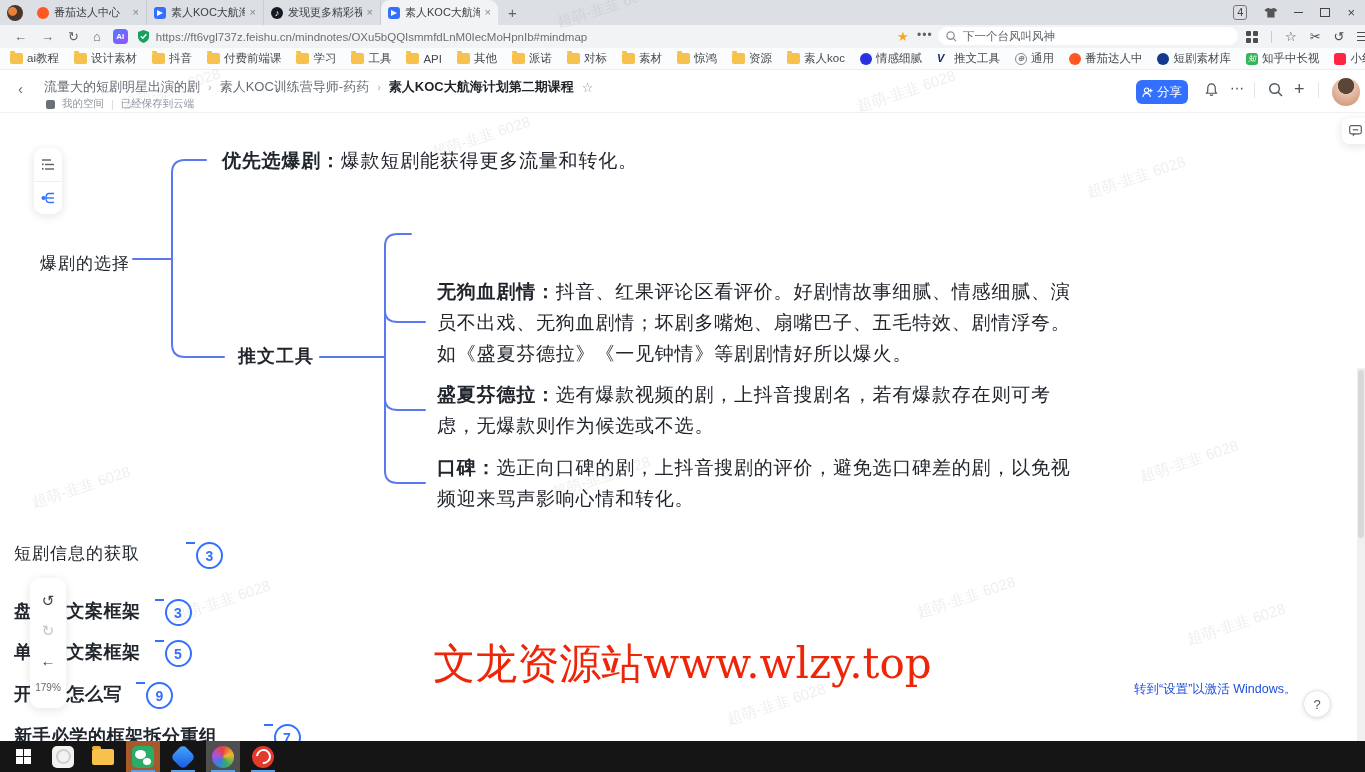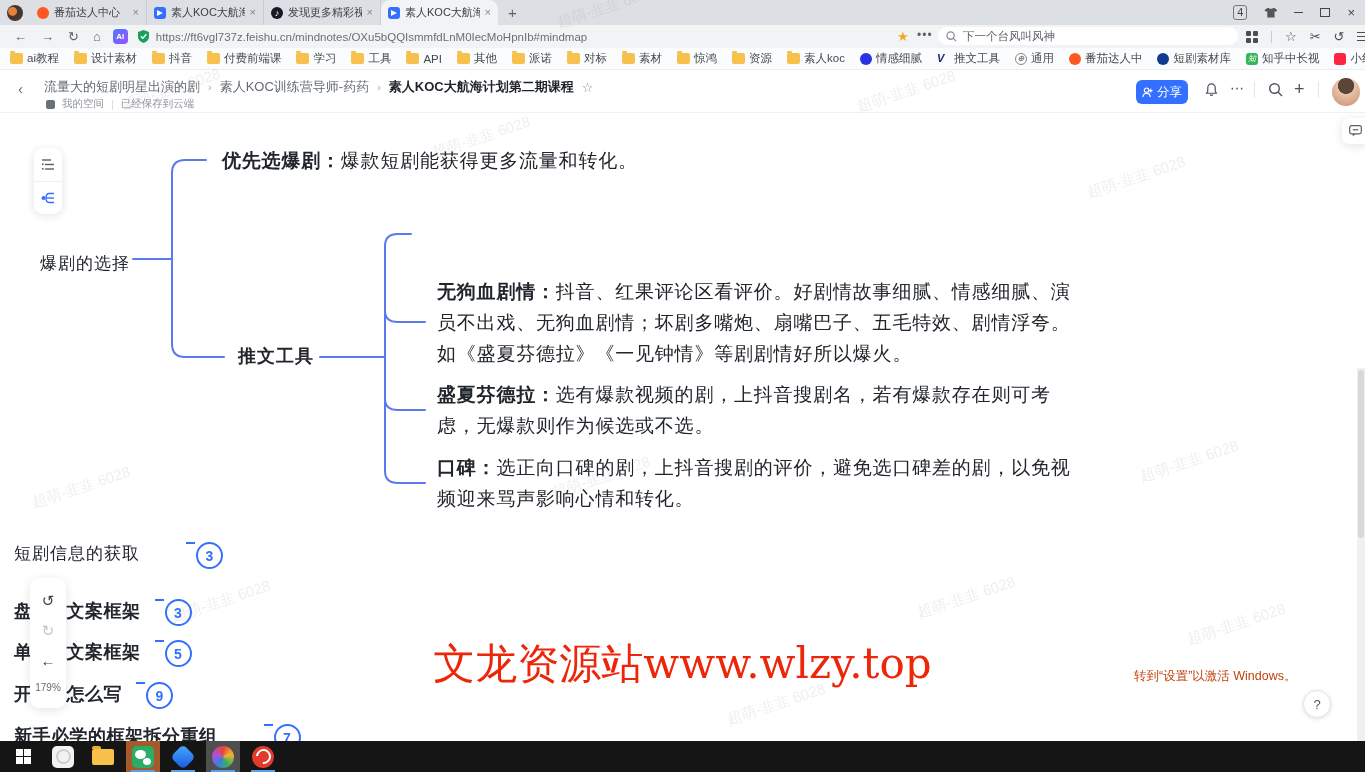--- a/index.html
+++ b/index.html
@@ -102,21 +102,21 @@
      border:1px solid #e4e4e4;box-shadow:0 1px 4px rgba(0,0,0,.12);display:flex;align-items:center;justify-content:center;
      font-size:13px;color:#555;z-index:6}
   .scrolltrack{position:absolute;right:0;top:368px;width:8px;height:373px;background:#f0f0f1;z-index:5}
   .scrollthumb{position:absolute;right:1px;top:370px;width:6px;height:168px;background:#d8d8db;border-radius:3px;z-index:6}
   
   .wm{position:absolute;font-size:15px;color:rgba(120,124,135,.13);transform:rotate(-18deg);white-space:nowrap;z-index:4;pointer-events:none}
   .redwm{position:absolute;left:50%;transform:translateX(-50%);top:636px;font-family:"DejaVu Serif",serif;
      font-size:42px;color:#ee2609;white-space:nowrap;z-index:7;pointer-events:none}
   .activate{position:absolute;left:1134px;top:665px;color:#9a9a9a;z-index:6}
   .activate .t1{font-size:19px}
-  .activate .t2{font-size:12.5px;margin-top:3px;color:#c2410c}
+  .activate .t2{font-size:12.5px;margin-top:16px;color:#1d4ed8}
   
   .taskbar{left:0;top:741px;width:1365px;height:31px;background:#151515;display:flex;align-items:center;z-index:9}
   .tb-cell{width:34px;height:31px;display:flex;align-items:center;justify-content:center;position:relative;margin-left:6px}
   .tb-cell .ul{position:absolute;left:5px;bottom:0;width:24px;height:2px;background:#5aa0e8}
   .tb-cell.hl-orange{background:#a55a2b}
   .tb-cell.hl-gray{background:#4f4f4f}
   .win-ic{width:15px;height:15px;display:grid;grid-template-columns:7px 7px;grid-template-rows:7px 7px;gap:1px}
   .win-ic i{background:#fff}
   .app-white{width:22px;height:22px;background:#f2f2f2;border-radius:5px;display:flex;align-items:center;justify-content:center}
   .app-white i{width:11px;height:11px;border:2px solid #cfcfcf;border-radius:50%}

